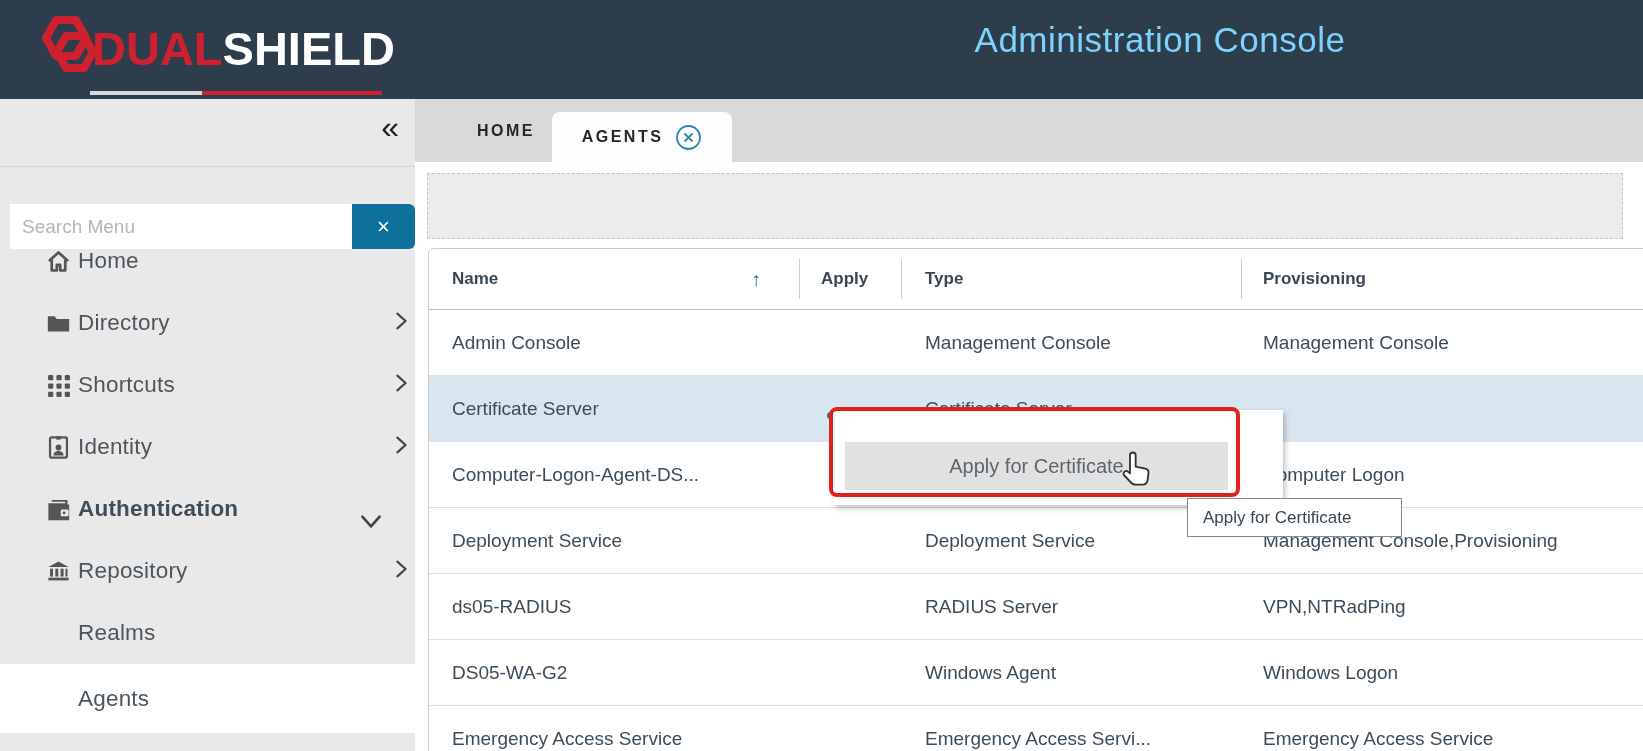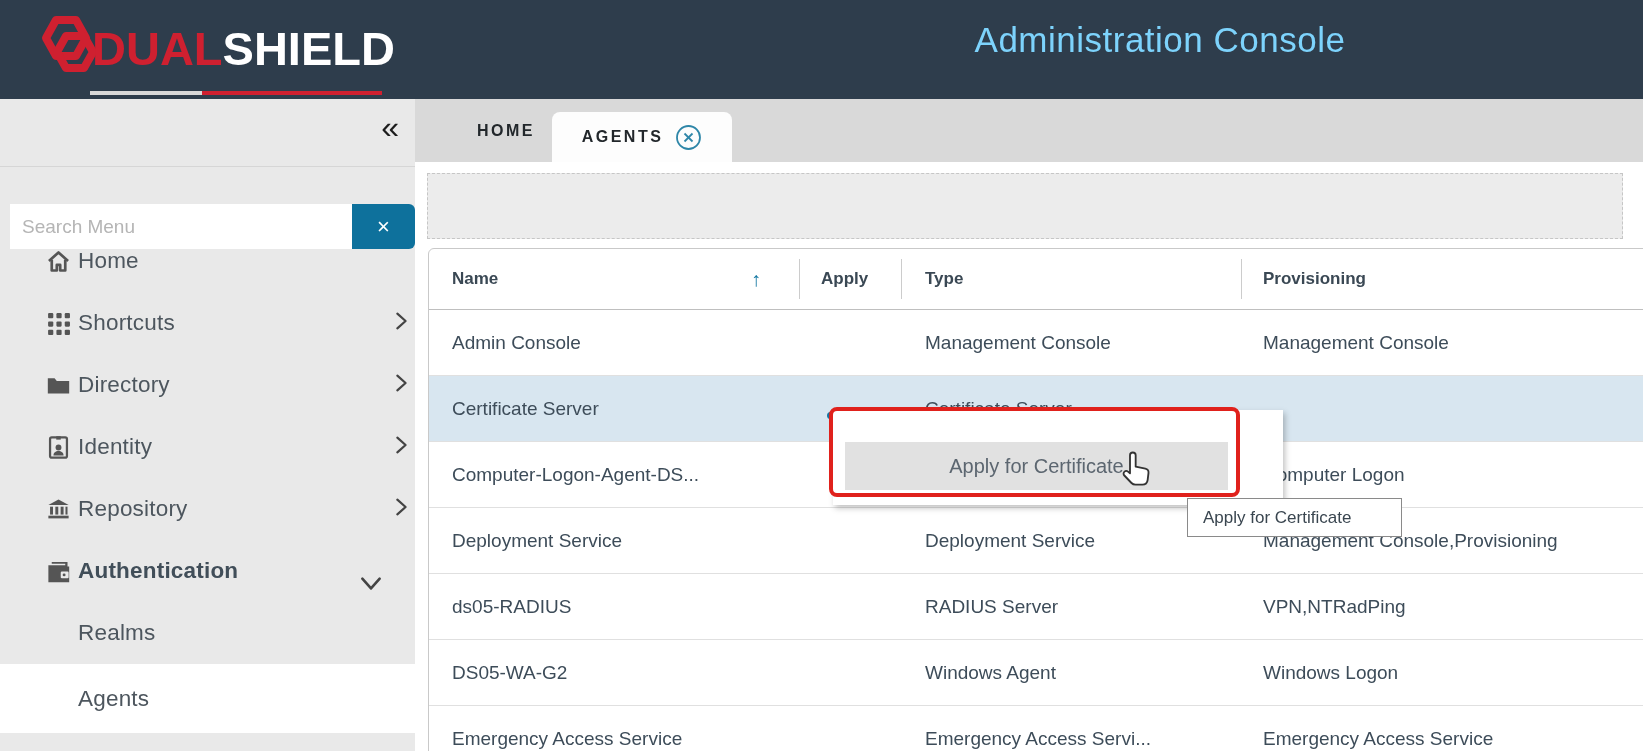--- a/index.html
+++ b/index.html
@@ -124,89 +124,89 @@
           <span class="icn">
             <svg width="27" height="27" viewBox="0 0 24 24">
               <path d="M3.5 11.5 L12 4 L20.5 11.5" fill="none" stroke="#555" stroke-width="2.4" stroke-linejoin="round"></path>
               <path d="M6 10.5 V20 h4.5 v-5 h3 v5 H18 V10.5" fill="none" stroke="#555" stroke-width="2.4" stroke-linejoin="round"></path>
             </svg>
           </span>
           <span class="lbl">Home</span>
         </div>
         <div class="side-item">
           <span class="icn">
+            <svg width="27" height="27" viewBox="0 0 24 24">
+              <path d="M2.5 5.5 h6 l2 2.5 h11 v11 h-19 z" fill="#555"></path>
+            </svg>
+          </span>
+          <span class="lbl">Directory</span>
+          <span class="chev"><svg width="22" height="22" viewBox="0 0 24 24">
+              <polyline points="8,4 17,12 8,20" fill="none" stroke="#444" stroke-width="2.4" stroke-linecap="round" stroke-linejoin="round"></polyline>
+            </svg></span>
+        </div>
+        <div class="side-item">
+          <span class="icn">
             <svg width="25" height="25" viewBox="0 0 24 24">
               <rect x="2" y="2" width="5" height="5" rx="1" fill="#555"></rect>
               <rect x="10" y="2" width="5" height="5" rx="1" fill="#555"></rect>
               <rect x="18" y="2" width="5" height="5" rx="1" fill="#555"></rect>
               <rect x="2" y="10" width="5" height="5" rx="1" fill="#555"></rect>
               <rect x="10" y="10" width="5" height="5" rx="1" fill="#555"></rect>
               <rect x="18" y="10" width="5" height="5" rx="1" fill="#555"></rect>
               <rect x="2" y="18" width="5" height="5" rx="1" fill="#555"></rect>
               <rect x="10" y="18" width="5" height="5" rx="1" fill="#555"></rect>
               <rect x="18" y="18" width="5" height="5" rx="1" fill="#555"></rect>
             </svg>
           </span>
           <span class="lbl">Shortcuts</span>
           <span class="chev"><svg width="22" height="22" viewBox="0 0 24 24">
               <polyline points="8,4 17,12 8,20" fill="none" stroke="#444" stroke-width="2.4" stroke-linecap="round" stroke-linejoin="round"></polyline>
             </svg></span>
         </div>
         <div class="side-item">
           <span class="icn">
             <svg width="27" height="27" viewBox="0 0 24 24">
-              <path d="M2.5 5.5 h6 l2 2.5 h11 v11 h-19 z" fill="#555"></path>
-            </svg>
-          </span>
-          <span class="lbl">Directory</span>
-          <span class="chev"><svg width="22" height="22" viewBox="0 0 24 24">
-              <polyline points="8,4 17,12 8,20" fill="none" stroke="#444" stroke-width="2.4" stroke-linecap="round" stroke-linejoin="round"></polyline>
-            </svg></span>
-        </div>
-        <div class="side-item">
-          <span class="icn">
-            <svg width="27" height="27" viewBox="0 0 24 24">
               <rect x="4.5" y="3" width="15" height="18" rx="1.5" fill="none" stroke="#555" stroke-width="2"></rect>
               <rect x="10" y="2" width="4" height="3" fill="#555"></rect>
               <circle cx="12" cy="12" r="2.6" fill="#555"></circle>
               <path d="M7.5 19 c0-2.6 2-4 4.5-4 s4.5 1.4 4.5 4 z" fill="#555"></path>
             </svg>
           </span>
           <span class="lbl">Identity</span>
           <span class="chev"><svg width="22" height="22" viewBox="0 0 24 24">
               <polyline points="8,4 17,12 8,20" fill="none" stroke="#444" stroke-width="2.4" stroke-linecap="round" stroke-linejoin="round"></polyline>
+            </svg></span>
+        </div>
+        <div class="side-item bold">
+          <span class="icn">
+            <svg width="27" height="27" viewBox="0 0 24 24">
+              <path d="M3 6.5 h15 v-1.5 h-12 v-1.5 h14 v4 h1.5 v14 h-18.5 z" fill="#555"></path>
+              <rect x="14" y="12" width="7" height="6" rx="1" fill="#e9e9e9"></rect>
+              <circle cx="17" cy="15" r="1.3" fill="#555"></circle>
+            </svg>
+          </span>
+          <span class="lbl">Authentication</span>
+          <span class="chev down"><svg width="26" height="26" viewBox="0 0 24 24">
+              <polyline points="4,8 12,17 20,8" fill="none" stroke="#444" stroke-width="2.4" stroke-linecap="round" stroke-linejoin="round"></polyline>
             </svg></span>
         </div>
         <div class="side-item">
           <span class="icn">
             <svg width="27" height="27" viewBox="0 0 24 24">
               <path d="M12 3 L21 8 H3 z" fill="#555"></path>
               <rect x="4.5" y="9.5" width="2.6" height="7" fill="#555"></rect>
               <rect x="9.2" y="9.5" width="2.6" height="7" fill="#555"></rect>
               <rect x="13.9" y="9.5" width="2.6" height="7" fill="#555"></rect>
               <rect x="18.2" y="9.5" width="1.8" height="7" fill="#555"></rect>
               <rect x="3" y="17.5" width="18" height="2.4" fill="#555"></rect>
             </svg>
           </span>
           <span class="lbl">Repository</span>
           <span class="chev"><svg width="22" height="22" viewBox="0 0 24 24">
               <polyline points="8,4 17,12 8,20" fill="none" stroke="#444" stroke-width="2.4" stroke-linecap="round" stroke-linejoin="round"></polyline>
-            </svg></span>
-        </div>
-        <div class="side-item bold">
-          <span class="icn">
-            <svg width="27" height="27" viewBox="0 0 24 24">
-              <path d="M3 6.5 h15 v-1.5 h-12 v-1.5 h14 v4 h1.5 v14 h-18.5 z" fill="#555"></path>
-              <rect x="14" y="12" width="7" height="6" rx="1" fill="#e9e9e9"></rect>
-              <circle cx="17" cy="15" r="1.3" fill="#555"></circle>
-            </svg>
-          </span>
-          <span class="lbl">Authentication</span>
-          <span class="chev down"><svg width="26" height="26" viewBox="0 0 24 24">
-              <polyline points="4,8 12,17 20,8" fill="none" stroke="#444" stroke-width="2.4" stroke-linecap="round" stroke-linejoin="round"></polyline>
             </svg></span>
         </div>
         <div class="side-item child">
           <span class="lbl">Realms</span>
         </div>
         <div class="side-item child selected">
           <span class="lbl">Agents</span>
         </div>
       </div>
   </div>

